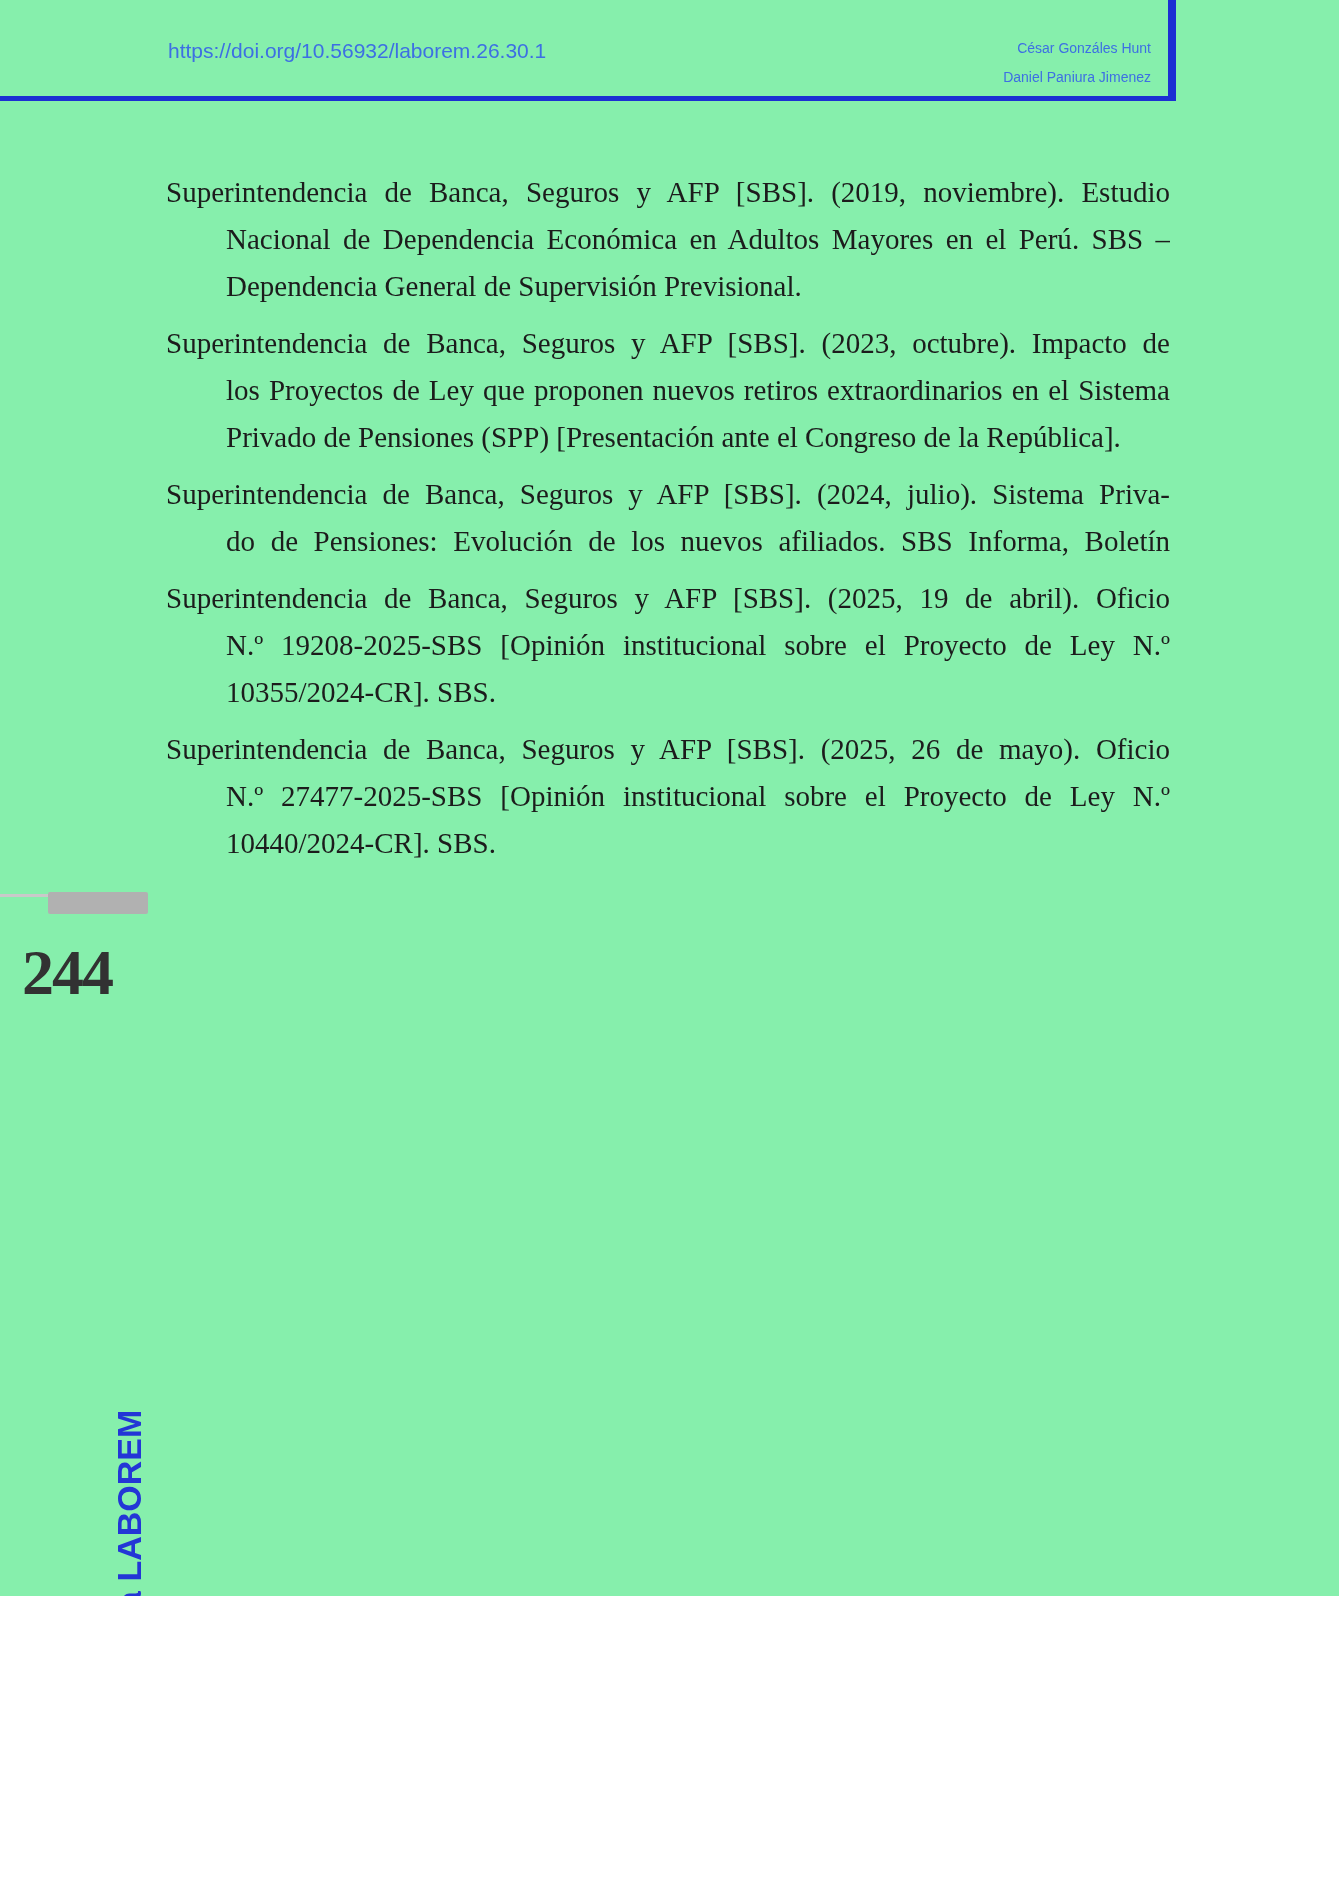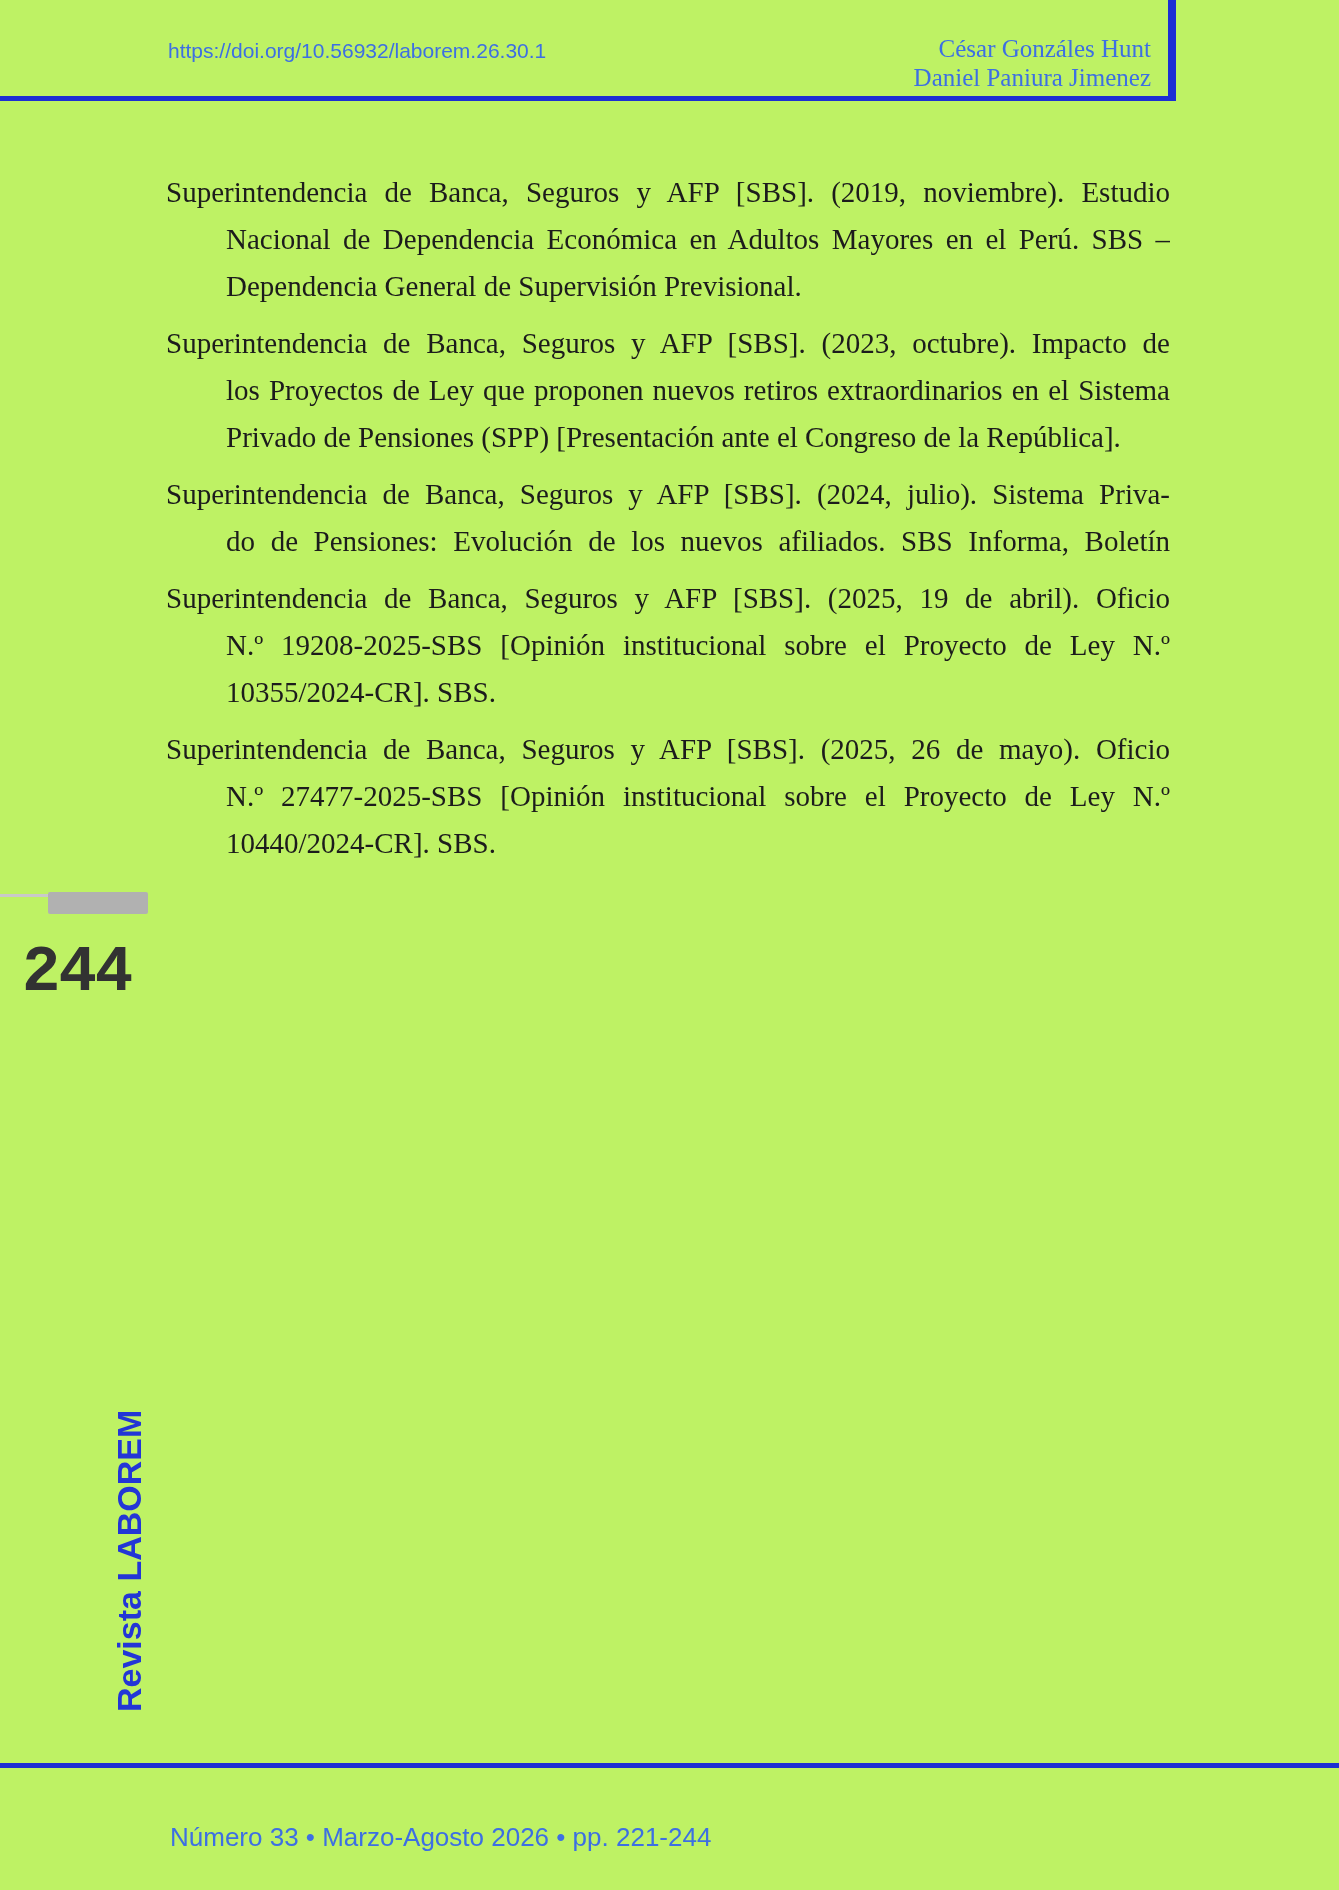--- a/index.html
+++ b/index.html
@@ -1,34 +1,34 @@
 <!DOCTYPE html>
 <html><head>
 <meta charset="utf-8">
 <style>
   html,body{margin:0;padding:0;background:#ffffff;}
   .page{
     position:relative;
     width:1339px;
-    height:1890px;
-    background:#bef264;
+    height:1596px;
+    background:#86efac;
     overflow:hidden;
     font-family:"Liberation Serif", serif;
   }
   
   .doi{
     position:absolute;left:168px;top:38px;
     font-family:"Liberation Sans", sans-serif;
     font-size:21px;line-height:26px;
     color:#3d6fe3;text-decoration:none;
   }
   .authors{
     position:absolute;right:188px;top:34px;
-    font-family:Liberation Serif, serif;
-    font-size:25px;line-height:29px;
+    font-family:Liberation Sans, sans-serif;
+    font-size:14px;line-height:29px;
     color:#3d6fe3;text-align:right;
   }
   .hrule-top{
     position:absolute;left:0;top:96px;
     width:1176px;height:5px;background:#1c2fd3;
   }
   .vbar-top{
     position:absolute;left:1168px;top:0;
     width:8px;height:101px;background:#1c2fd3;
   }
@@ -50,21 +50,21 @@
   .marker-line{
     position:absolute;left:0;top:894px;
     width:48px;height:3px;background:#c9c9c9;
   }
   .marker-bar{
     position:absolute;left:48px;top:892px;
     width:100px;height:22px;background:#b1b1b1;border-radius:2px;
   }
   .pagenum{
     position:absolute;left:22px;top:942px;
-    font-family:Liberation Mono, monospace;
+    font-family:Liberation Serif, serif;
     font-size:64px;font-weight:700;letter-spacing:-2px;
     color:#323232;line-height:62px;
   }
   
   .revista{
     position:absolute;left:106px;top:1712px;
     width:282px;height:46px;
     transform-origin:0 0;
     transform:rotate(-90deg);
     font-family:"Liberation Sans", sans-serif;

